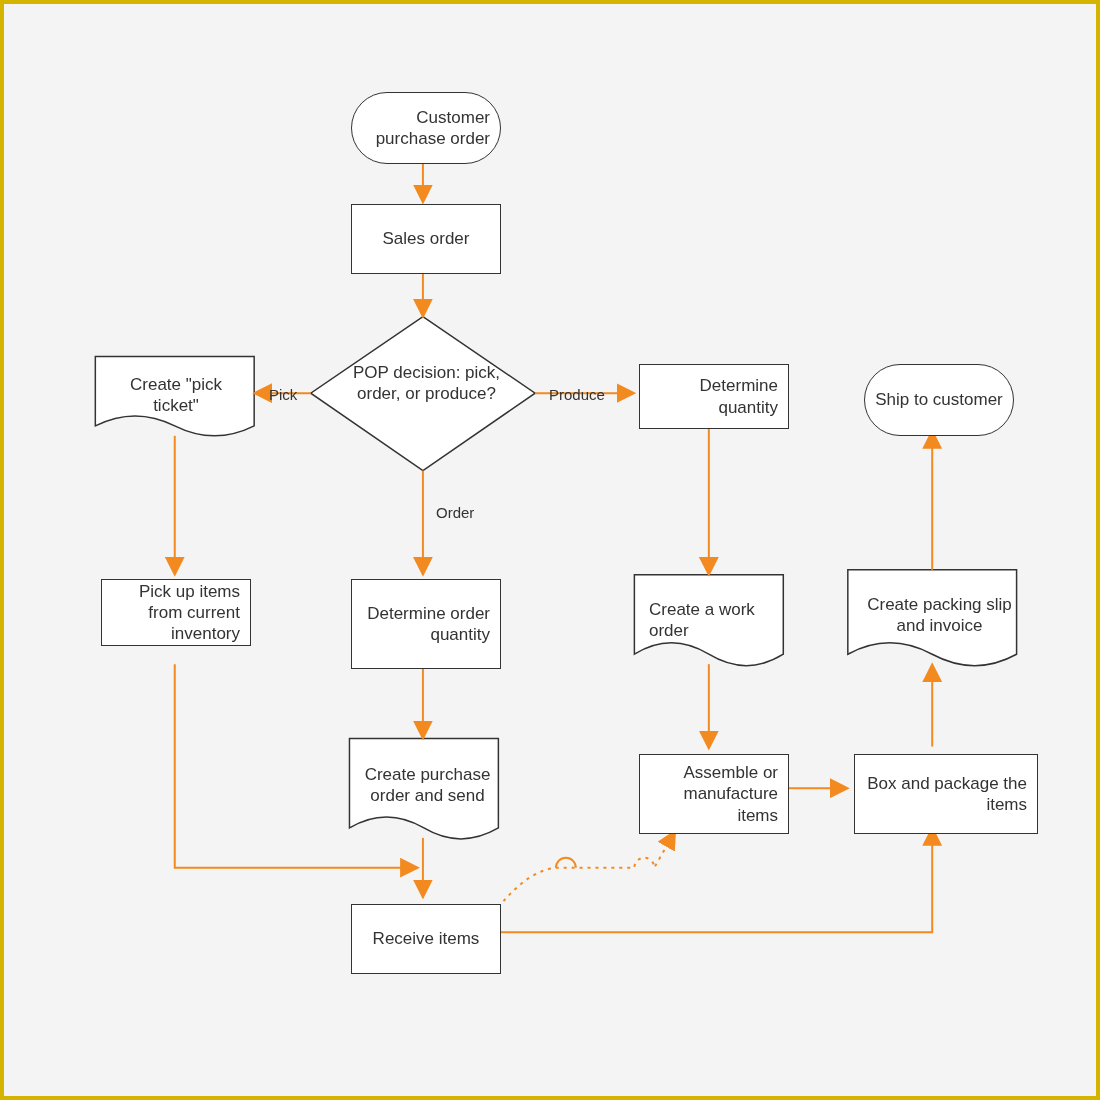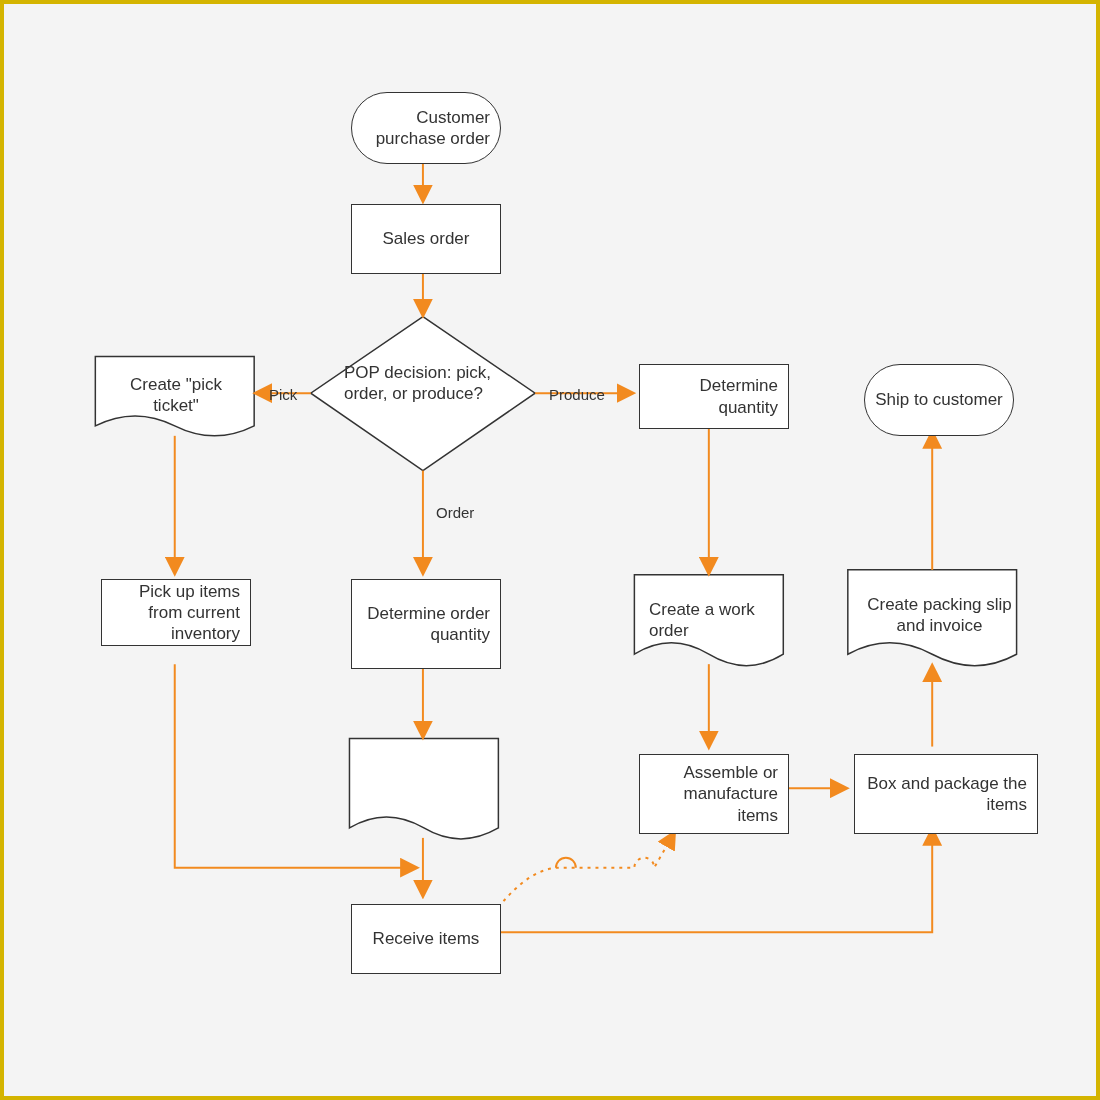--- a/index.html
+++ b/index.html
@@ -79,36 +79,37 @@
     <path d="M498 910 Q530 870 560 870 H635 A10 10 0 0 1 655 870 L675 835"></path>
   </g>
 
   <path d="M556 870 A10 10 0 0 1 576 870" stroke="#f28a1f" stroke-width="2" fill="none"></path>
 </svg>
 
 <div class="node terminator" style="left:347px;top:88px;width:150px;height:72px">Customer purchase order</div>
 
 <div class="node" style="left:347px;top:200px;width:150px;height:70px">Sales order</div>
 
-<div style="position:absolute;left:340px;top:358px;width:165px;text-align:left;line-height:1.25">POP decision: pick, order, or produce?</div>
+<div style="position:absolute;left:340px;top:358px;width:165px;text-align:center;line-height:1.25">POP decision: pick, order, or produce?</div>
 
 <div style="position:absolute;left:102px;top:370px;width:140px;text-align:center;line-height:1.25">Create "pick ticket"</div>
 
 <div class="node" style="left:635px;top:360px;width:150px;height:65px">Determine quantity</div>
 
 <div class="node terminator" style="left:860px;top:360px;width:150px;height:72px">Ship to customer</div>
 
 <div class="node" style="left:97px;top:575px;width:150px;height:67px">Pick up items from current inventory</div>
 
 <div class="node" style="left:347px;top:575px;width:150px;height:90px">Determine order quantity</div>
 
 <div style="position:absolute;left:645px;top:595px;width:130px;line-height:1.25">Create a work order</div>
 
 <div style="position:absolute;left:858px;top:590px;width:155px;text-align:center;line-height:1.25">Create packing slip and invoice</div>
 
+<div style="position:absolute;left:356px;top:760px;width:135px;text-align:center;line-height:1.25">Create purchase order and send</div>
 
 <div class="node" style="left:635px;top:750px;width:150px;height:80px">Assemble or manufacture items</div>
 
 <div class="node" style="left:850px;top:750px;width:184px;height:80px">Box and package the items</div>
 
 <div class="node" style="left:347px;top:900px;width:150px;height:70px">Receive items</div>
 
 <span class="label" style="left:265px;top:382px">Pick</span>
 <span class="label" style="left:545px;top:382px">Produce</span>
 <span class="label" style="left:432px;top:500px">Order</span>

